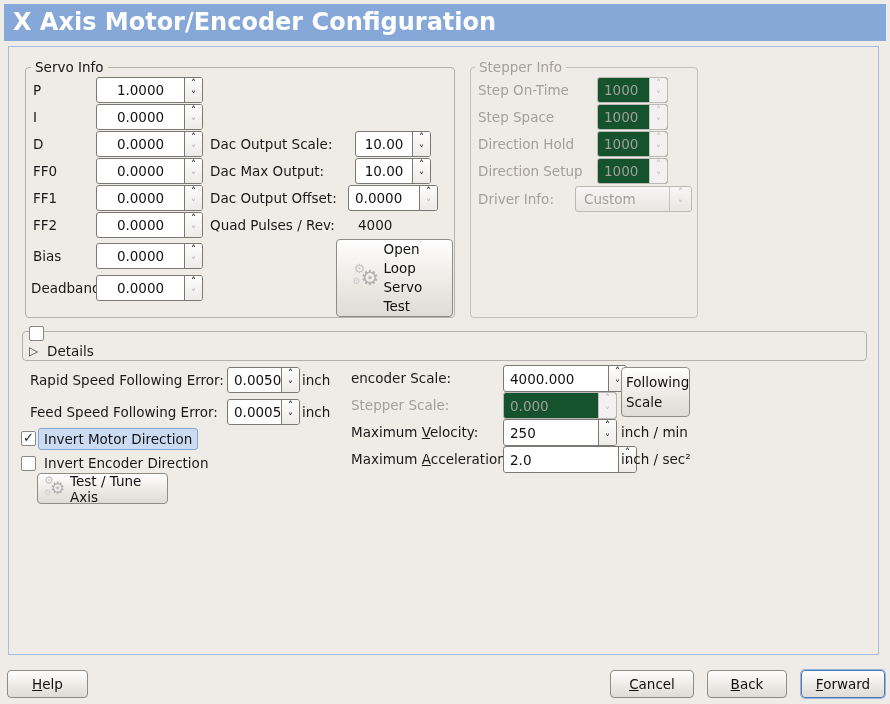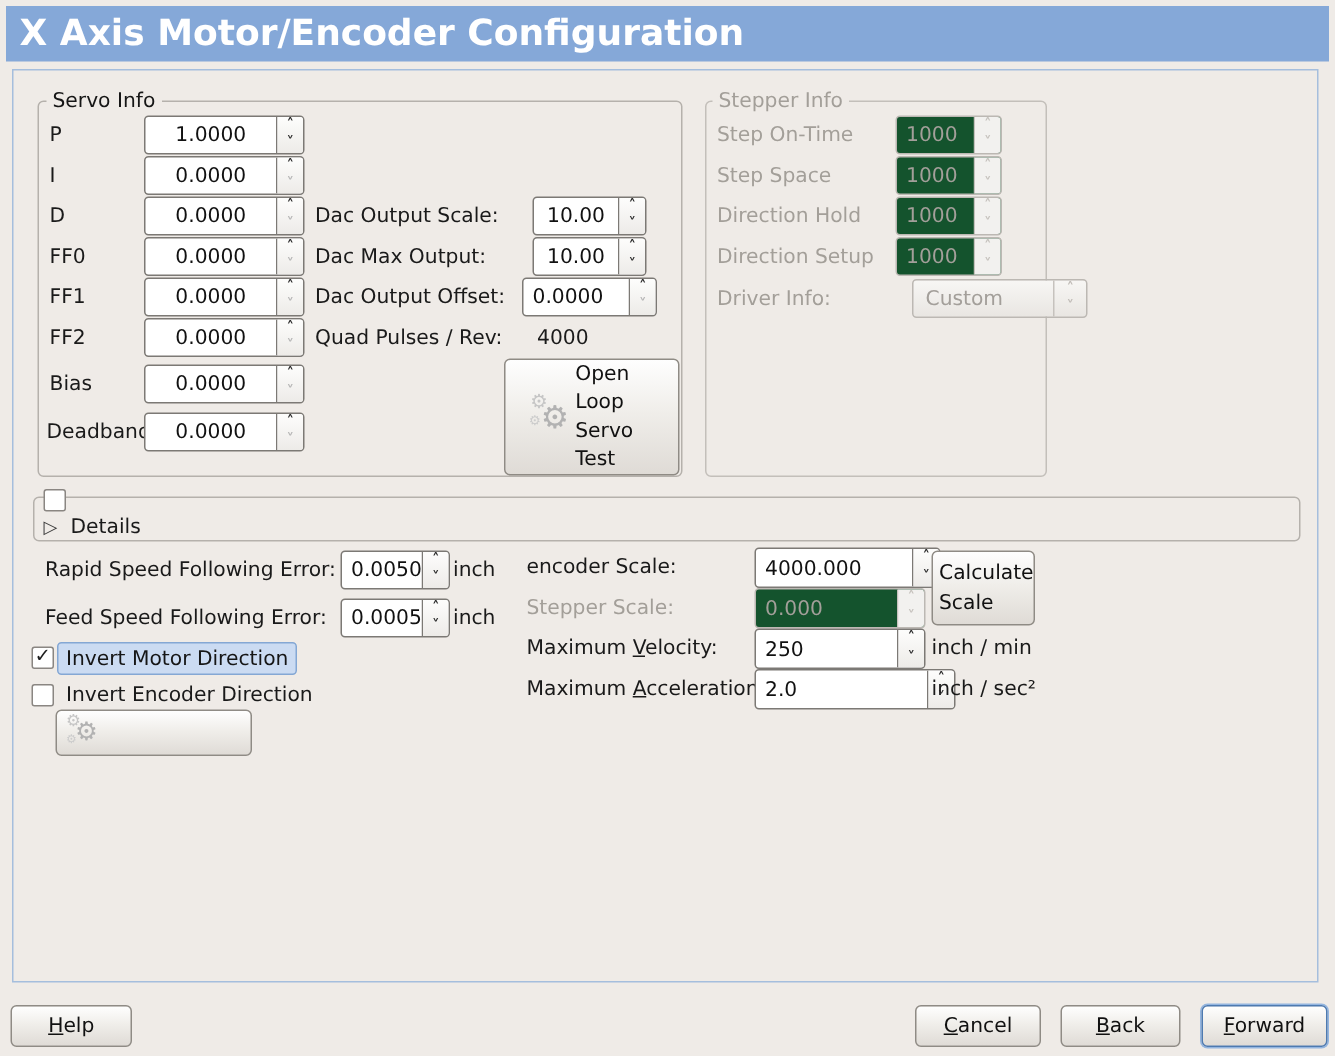--- a/index.html
+++ b/index.html
@@ -42,21 +42,21 @@
     flex:1;display:flex;align-items:center;justify-content:center;
     font-size:10px;line-height:1;font-weight:bold;color:#2b2b2b;
   }
   .spin.zero .dn{color:#b6b6b6;}
   .spin.dis{background:#14532d;border-color:#bcb8b3;color:#a39f9a;}
   .spin.dis .btns{border-left-color:#c6c2bd;background:#f2f1ef;}
   .spin.dis .btns span{color:#c6c2bd;}
   
   .combo{
     position:absolute;height:26px;box-sizing:border-box;display:flex;
-    background:linear-gradient(#f7f6f4,#e9e6e2);border:1px solid #bcb8b3;border-radius:3px;color:#a39f9a;margin-left:33px;
+    background:linear-gradient(#f7f6f4,#e9e6e2);border:1px solid #bcb8b3;border-radius:3px;color:#a39f9a;
   }
   .combo .val{flex:1;display:flex;align-items:center;padding:0 8px;}
   .combo .btns{width:21px;display:flex;flex-direction:column;border-left:1px solid #c6c2bd;}
   .combo .btns span{flex:1;display:flex;align-items:center;justify-content:center;font-size:10px;line-height:1;font-weight:bold;color:#c0bcb7;}
   
   .btn{
     position:absolute;box-sizing:border-box;cursor:default;
     border:1px solid #8f8b85;border-radius:4px;
     background:linear-gradient(#fefefe,#f0eeea 45%,#dfdbd6);
     display:flex;align-items:center;justify-content:center;color:#111;
@@ -275,21 +275,21 @@
 
 <span class="lbl" style="left:351px;top:370px;">encoder Scale:</span>
 <div class="spin" style="left:503px;top:365px;width:124px;height:27px;">
   <span class="val">4000.000</span>
   <span class="btns">
       <span class="up">˄</span>
       <span class="dn">˅</span>
     </span>
 </div>
 <div class="btn" style="left:621px;top:367px;width:69px;height:50px;justify-content:flex-start;padding-left:4px;">
-  <span style="line-height:20px;text-align:left;">Calculate Scale</span>
+  <span style="line-height:20px;text-align:left;">Following Scale</span>
 </div>
 
 <span class="lbl glbl" style="left:351px;top:397px;">Stepper Scale:</span>
 <div class="spin dis" style="left:503px;top:392px;width:114px;height:27px;">
   <span class="val">0.000</span>
   <span class="btns">
       <span class="up">˄</span>
       <span class="dn">˅</span>
     </span>
 </div>
@@ -323,20 +323,21 @@
     <span class="mark">✓</span>
   </span>
 <span class="lbl" style="left:44px;top:455px;">Invert Encoder Direction</span>
 
 <div class="btn" style="left:37px;top:473px;width:131px;height:31px;justify-content:flex-start;padding-left:6px;">
   <span class="gear small">
     <span class="g1">⚙</span>
     <span class="g2">⚙</span>
     <span class="g3">⚙</span>
   </span>
+  <span>Test / Tune Axis</span>
 </div>
 
 <div class="btn" style="left:7px;top:670px;width:81px;height:28px;">
   <span><span class="mn">H</span><span>elp</span></span>
 </div>
 <div class="btn" style="left:610px;top:670px;width:84px;height:28px;">
   <span><span class="mn">C</span><span>ancel</span></span>
 </div>
 <div class="btn" style="left:707px;top:670px;width:80px;height:28px;">
   <span><span class="mn">B</span><span>ack</span></span>

